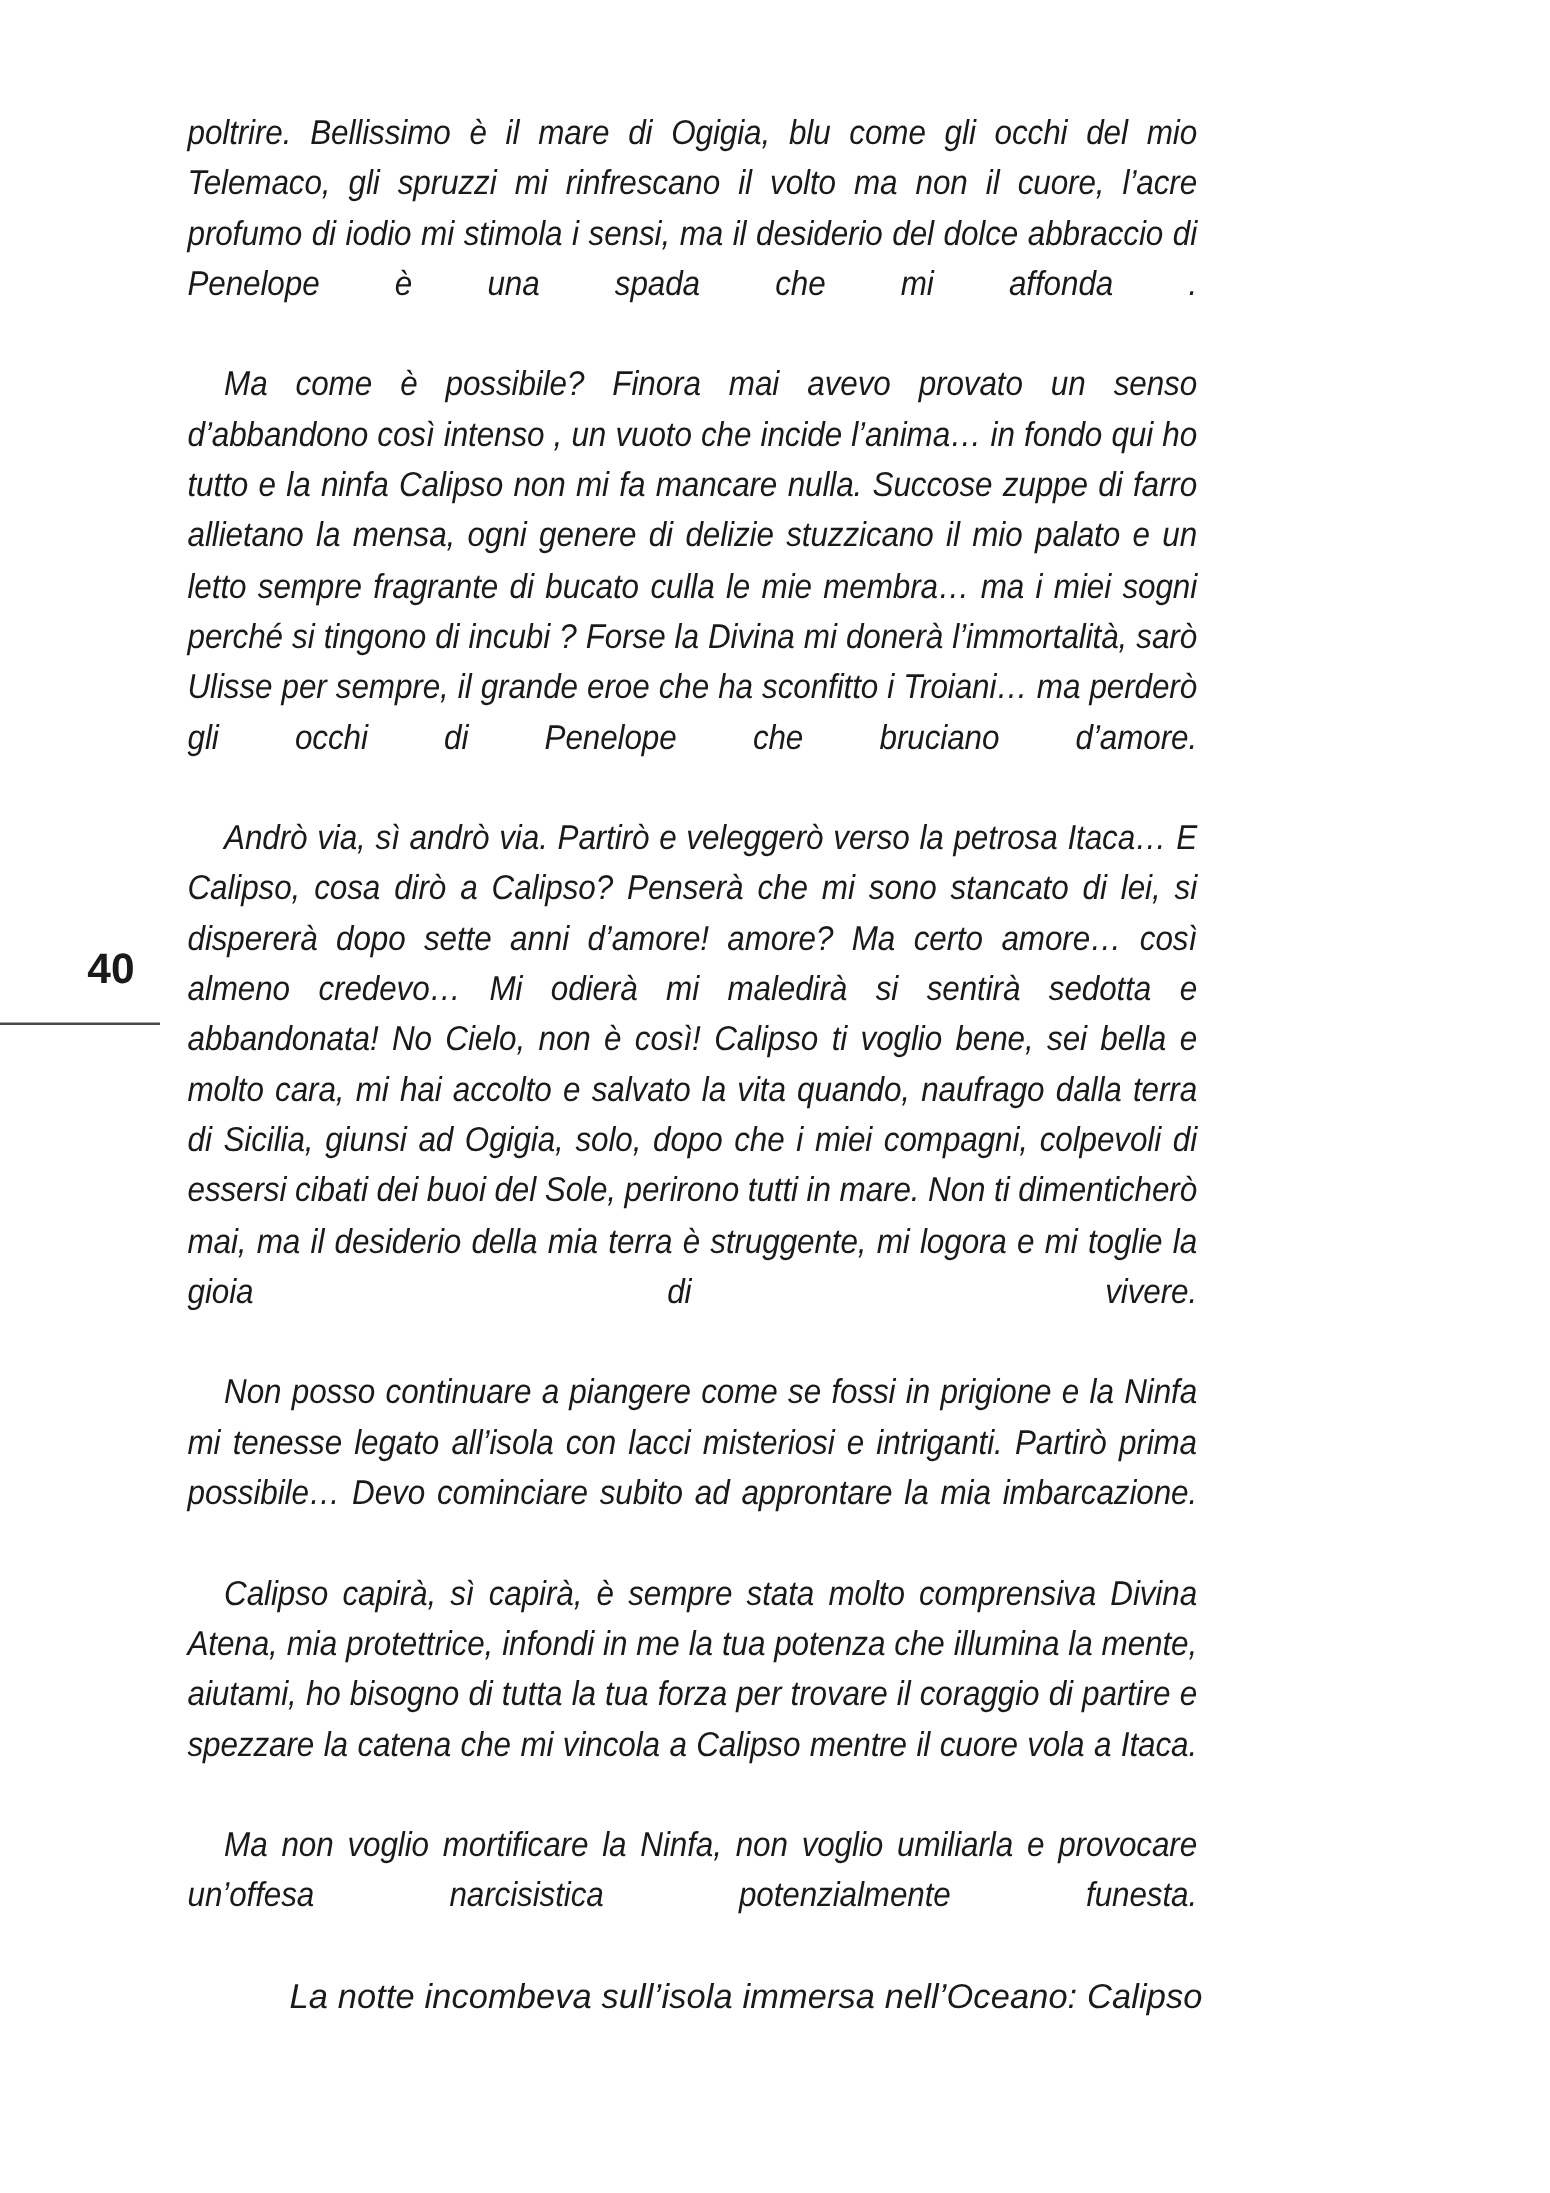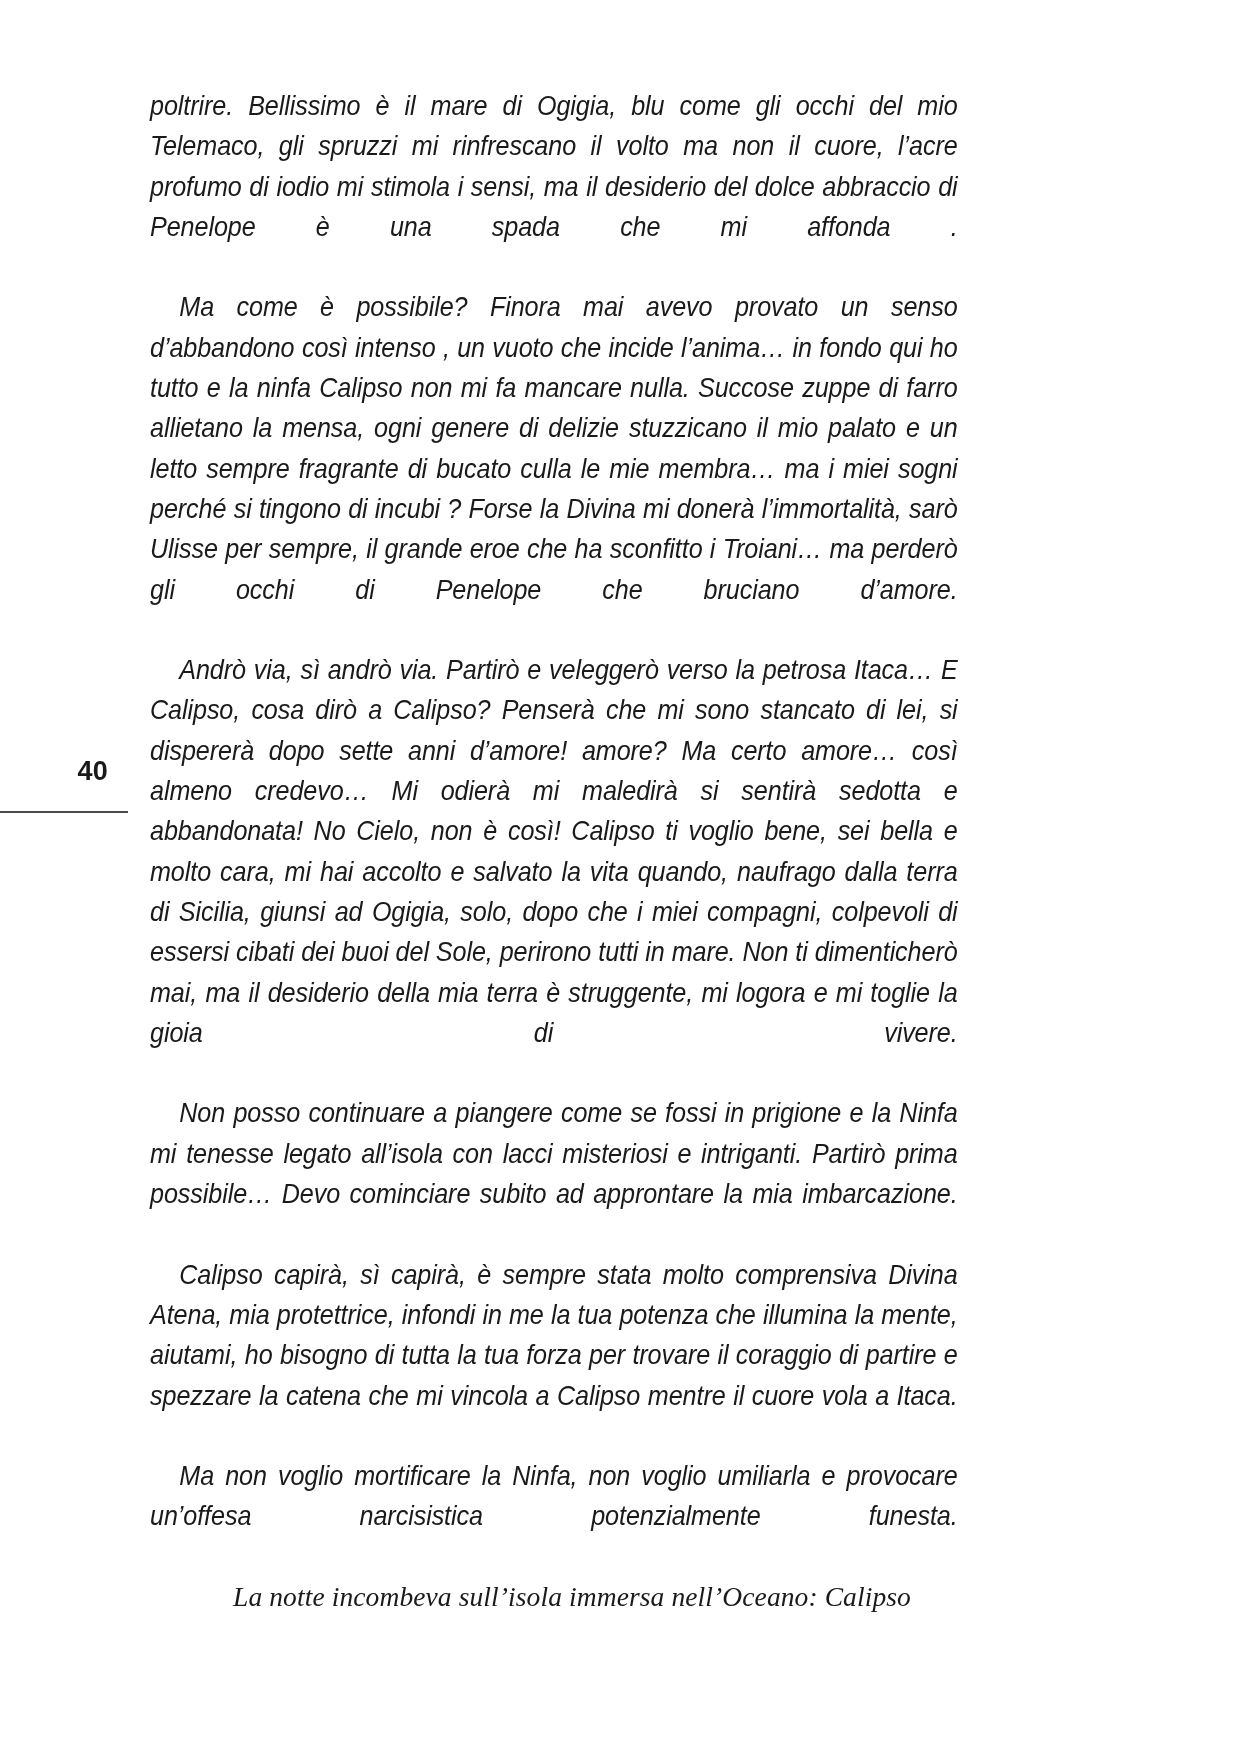--- a/index.html
+++ b/index.html
@@ -26,21 +26,21 @@
   .folio-block {
     position: absolute;
     left: 0;
     top: 758px;
     width: 130px;
   }
   .folio {
     font-family: "Liberation Sans", sans-serif;
     font-style: normal;
     font-weight: bold;
-    font-size: 27px;
+    font-size: 34px;
     line-height: 1;
     text-align: right;
     color: #1a1a1a;
     padding-right: 22px;
     letter-spacing: 0.2px;
   }
   .folio-rule {
     margin-top: 26px;
     width: 128px;
     height: 2px;
@@ -79,22 +79,21 @@
   
   .para:after {
     content: "";
     display: inline-block;
     width: 100%;
   }
   .para.last-free:after {
     content: none;
   }
   .para.last-free {
-    text-align: center;
-    font-family: Liberation Serif, serif;
+    text-align: right;
   }
 
   
   .para.wide {
     transform: scaleX(1.0);
     width: 100%;
     font-size: 27.5px;
     letter-spacing: 0.1px;
   }
 </style>

